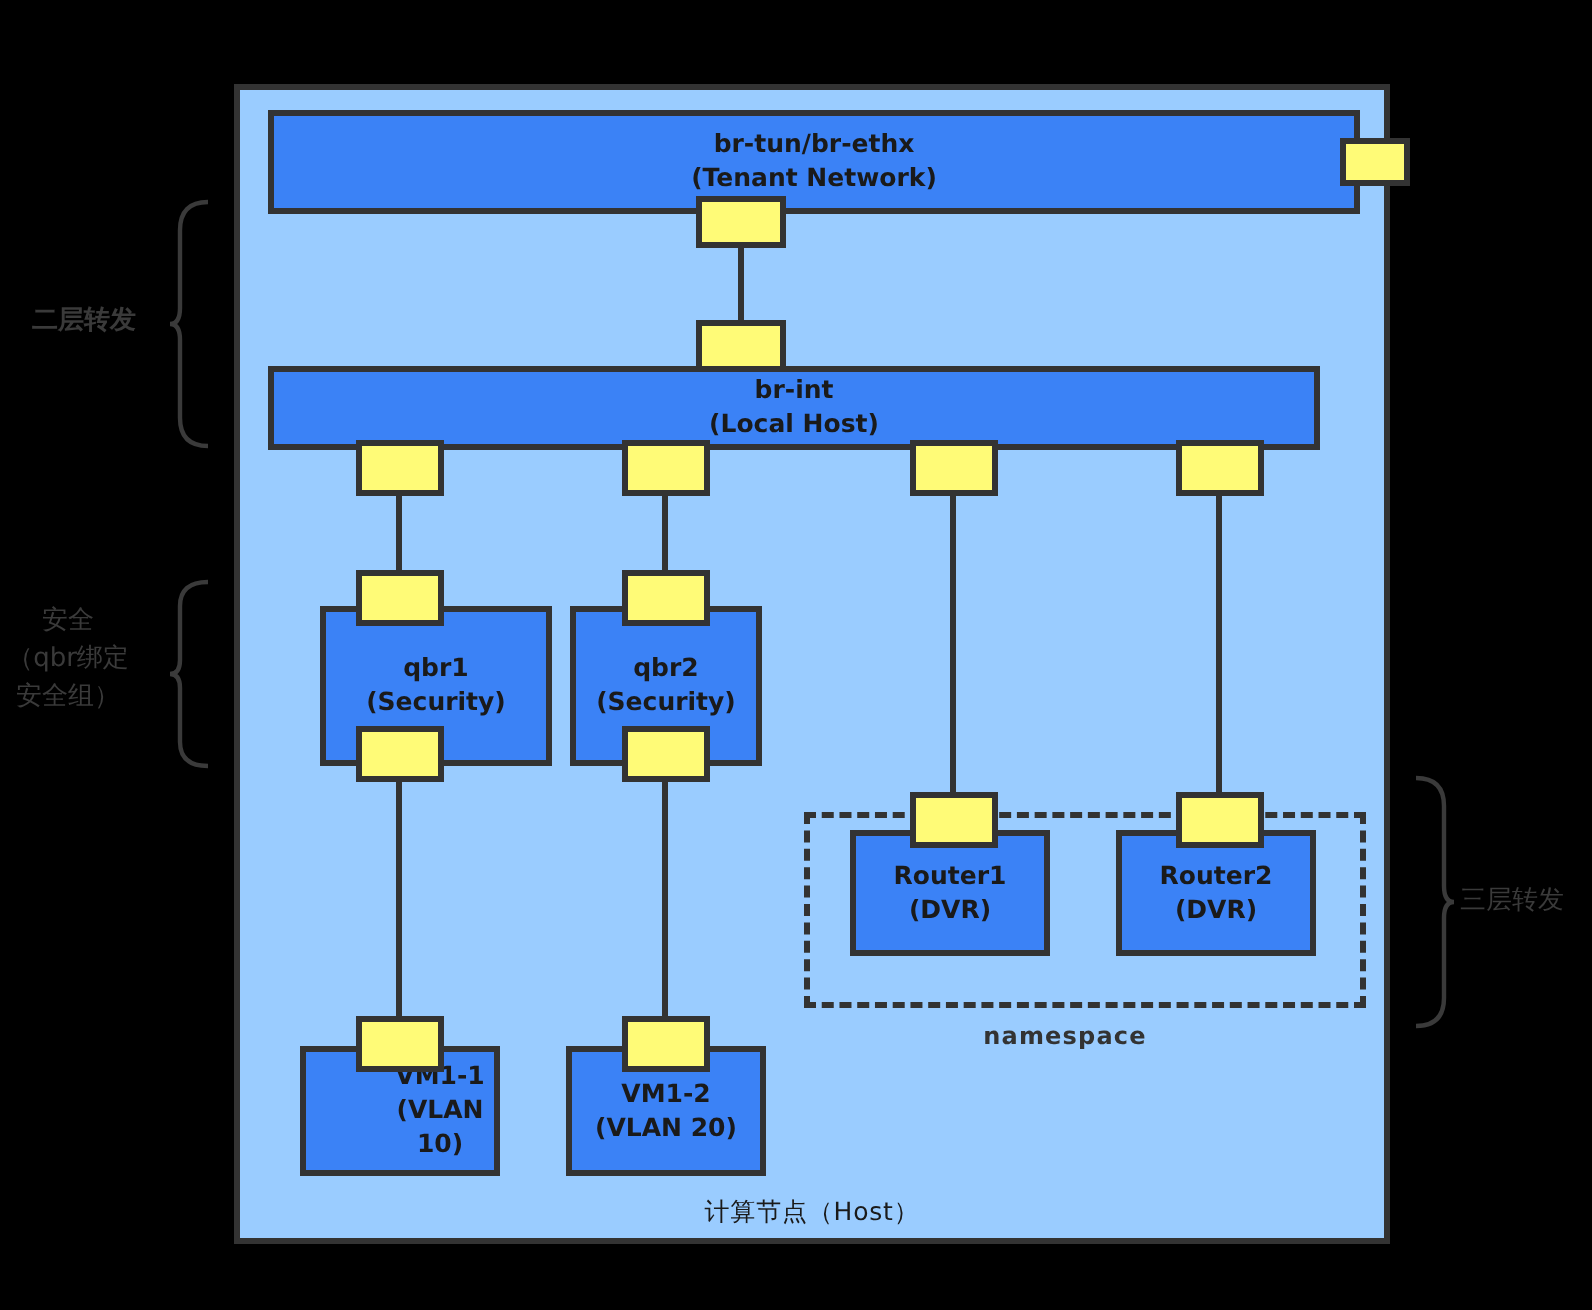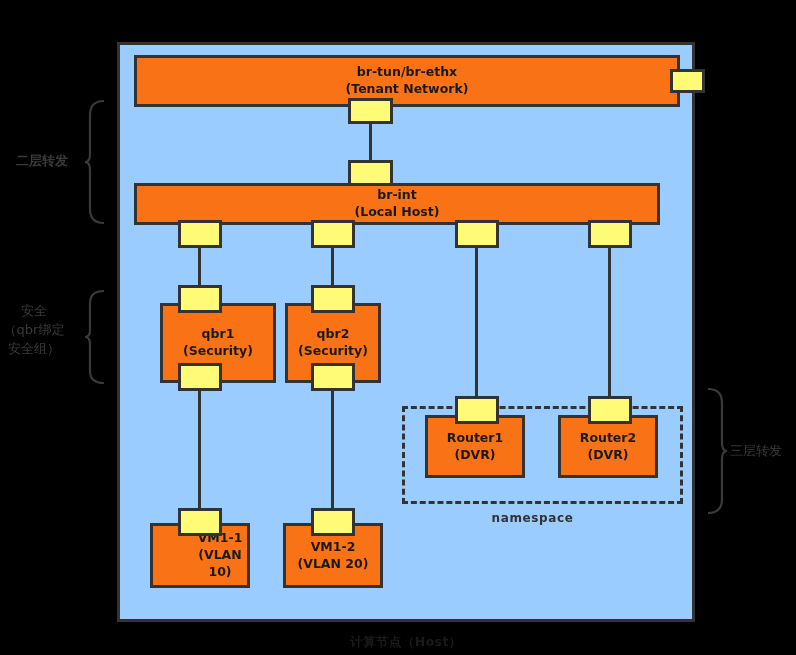--- a/index.html
+++ b/index.html
@@ -30,30 +30,29 @@
     border: 3px solid #333333;
     box-sizing: border-box;
   }
   .host-label {
     position: absolute;
     left: 117px;
     top: 598px;
     width: 578px;
     text-align: center;
     font-size: 12.5px;
-    font-weight: bold;
+    font-weight: normal;
     color: #1a1a1a;
     letter-spacing: 0.4px;
-    margin-top: 36px;
   }
 
   
   .node {
     position: absolute;
-    background: #f97316;
+    background: #3b82f6;
     border: 3px solid #333333;
     box-sizing: border-box;
     display: flex;
     flex-direction: column;
     align-items: center;
     justify-content: center;
     color: #1a1a1a;
     font-weight: bold;
     font-size: 12.5px;
     line-height: 1.35;

